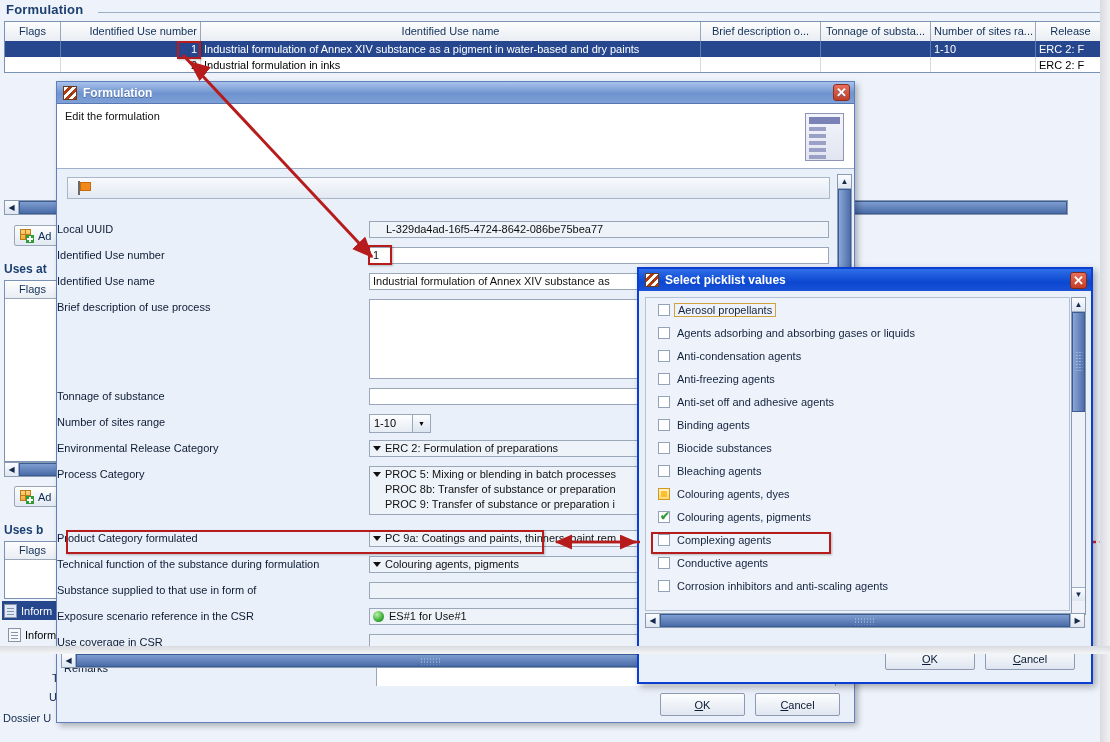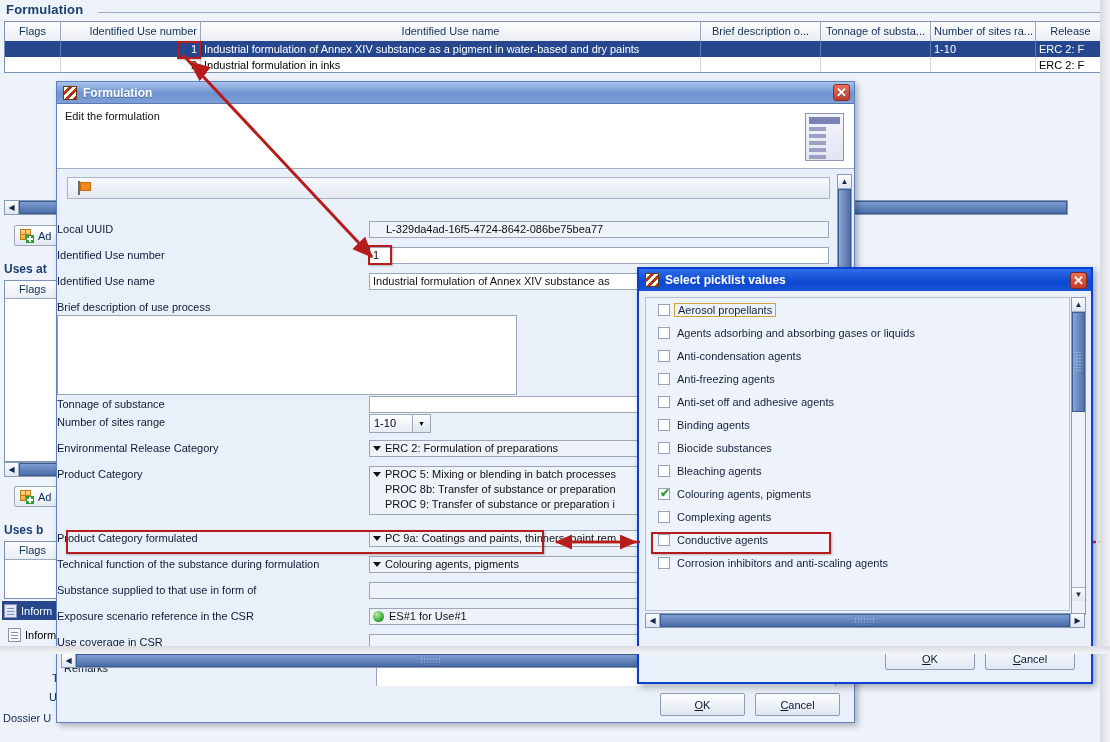--- a/index.html
+++ b/index.html
@@ -395,47 +395,47 @@
       <div class="frow" style="left:0; top:77px; width:784px;">
         <div class="flabel" style="width:312px;">Identified Use number</div>
         <div class="fctrl white" style="width:460px;">1</div>
       </div>
 
       <div class="frow" style="left:0; top:103px; width:784px;">
         <div class="flabel" style="width:312px;">Identified Use name</div>
         <div class="fctrl white" style="width:460px;">Industrial formulation of Annex XIV substance as</div>
       </div>
 
-      <div class="frow" style="left:0; top:129px; width:784px;flex-direction:column;">
+      <div class="frow" style="left:0; top:129px; width:784px;">
         <div class="flabel" style="width:312px;">Brief description of use process</div>
         <div class="textarea-box" style="width:460px; height:80px;"></div>
       </div>
 
-      <div class="frow" style="left:0; top:218px; width:784px;margin-top:8px;">
+      <div class="frow" style="left:0; top:218px; width:784px;">
         <div class="flabel" style="width:312px;">Tonnage of substance</div>
         <div class="fctrl white" style="width:460px;"></div>
       </div>
 
       <div class="frow" style="left:0; top:244px; width:784px;">
         <div class="flabel" style="width:312px;">Number of sites range</div>
         <div style="display:flex; width:62px; border:1px solid #9aa7b8; background:linear-gradient(#fdfefe,#e7ecf5); height:19px;">
           <div style="flex:1; font-size:11px; line-height:17px; padding-left:4px;">1-10</div>
           <div class="combo-btn">▼</div>
         </div>
       </div>
 
       <div class="frow" style="left:0; top:270px; width:784px;">
         <div class="flabel" style="width:312px;">Environmental Release Category</div>
         <div class="fctrl gray" style="width:460px;">
           <span class="caret"></span><span>ERC 2: Formulation of preparations</span>
         </div>
       </div>
 
       <div class="frow" style="left:0; top:296px; width:784px;">
-        <div class="flabel" style="width:312px;">Product Category</div>
+        <div class="flabel" style="width:312px;">Process Category</div>
         <div class="fctrl gray multi" style="width:460px;">
           <div><span class="caret"></span><span>PROC 5: Mixing or blending in batch processes</span></div>
           <div style="padding-left:12px;">PROC 8b: Transfer of substance or preparation</div>
           <div style="padding-left:12px;">PROC 9: Transfer of substance or preparation i</div>
         </div>
       </div>
 
       <div class="frow" style="left:0; top:360px; width:784px;">
         <div class="flabel" style="width:312px;">Product Category formulated</div>
         <div class="fctrl gray" style="width:460px;">
@@ -526,20 +526,24 @@
           <span class="cb"></span>
           <span>Binding agents</span>
         </div>
         <div class="pl-item">
           <span class="cb"></span>
           <span>Biocide substances</span>
         </div>
         <div class="pl-item">
           <span class="cb"></span>
           <span>Bleaching agents</span>
+        </div>
+        <div class="pl-item">
+          <span class="cb partial"></span>
+          <span>Colouring agents, dyes</span>
         </div>
         <div class="pl-item">
           <span class="cb checked"></span>
           <span>Colouring agents, pigments</span>
         </div>
         <div class="pl-item">
           <span class="cb"></span>
           <span>Complexing agents</span>
         </div>
         <div class="pl-item">

